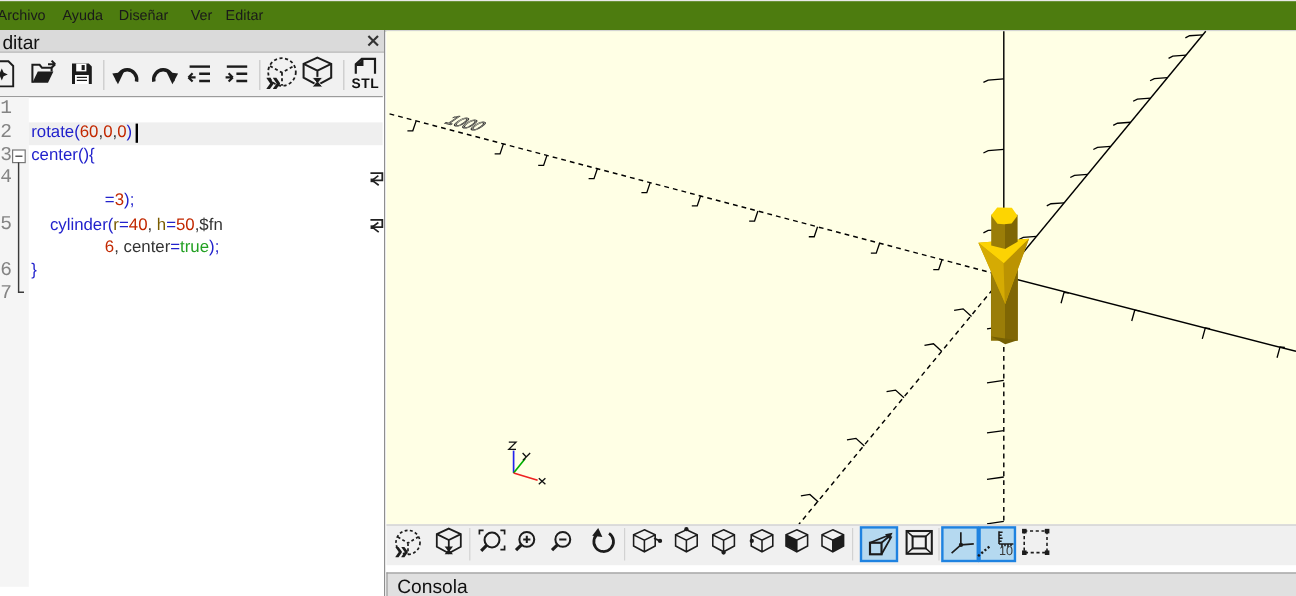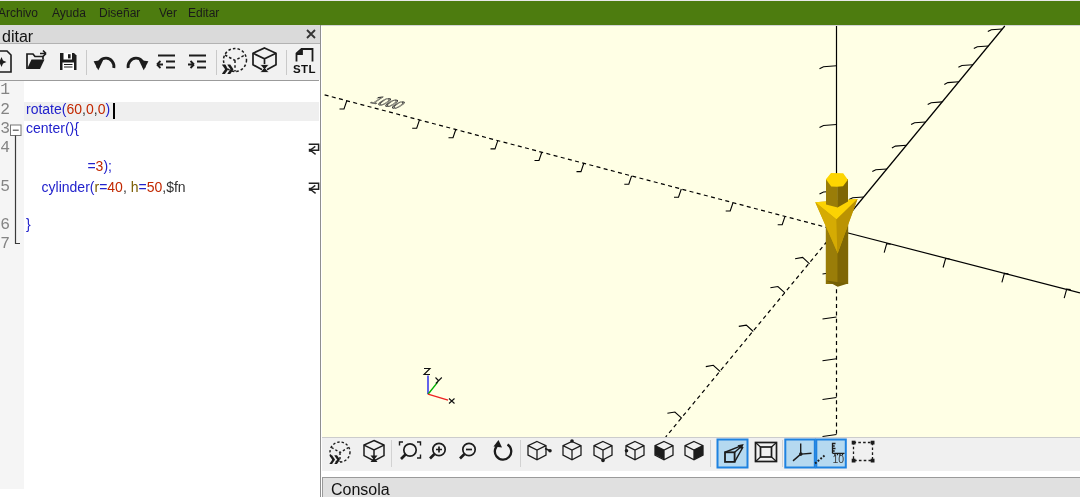--- a/index.html
+++ b/index.html
@@ -128,20 +128,21 @@
   <div class="ln" style="top:38.5px">3</div>
   <div class="ln" style="top:57.75px">4</div>
   <div class="ln" style="top:96.25px">5</div>
   <div class="ln" style="top:134.75px">6</div>
   <div class="ln" style="top:154px">7</div>
   <div class="row" style="top:21.7px;background:#efefef;left:24px;width:295px;"></div>
   <div class="row" style="top:19.25px;left:26px;"><span class="kw">rotate(</span><span class="num">60</span><span class="dk">,</span><span class="num">0</span><span class="dk">,</span><span class="num">0</span><span class="kw">)</span></div>
   <div class="row" style="top:38.5px;left:26px;"><span class="kw">center(){</span></div>
   <div class="row" style="top:57.75px;left:26px;margin-top:40px;">    <span class="kw">cylinder(</span><span class="par">r</span><span class="op">=</span><span class="num">40</span><span class="dk">, </span><span class="par">h</span><span class="op">=</span><span class="num">50</span><span class="dk">,</span><span class="dk">$fn</span></div>
   <div class="row" style="top:77px;left:87.4px;"><span class="op">=</span><span class="num">3</span><span class="kw">);</span></div>
+  <div class="row" style="top:115.5px;left:87.4px;"><span class="num">6</span><span class="dk">, center</span><span class="op">=</span><span class="grn">true</span><span class="kw">);</span></div>
   <div class="row" style="top:134.75px;left:26px;"><span class="kw">}</span></div>
 </div>
 
 <div class="abs" style="left:113px;top:103px;width:1.6px;height:16px;background:#000;"></div>
 
 <svg class="abs" width="30" height="180" style="left:0;top:120px">
   <rect x="10.5" y="5" width="10.5" height="10.5" fill="#ffffff" stroke="#777" stroke-width="1"></rect>
   <path d="M12.8,10.2 H18.7" stroke="#555" stroke-width="1.2"></path>
   <path d="M15.5,15.5 V123.5 H20" stroke="#3a3a3a" stroke-width="1.2" fill="none"></path>
 </svg>

